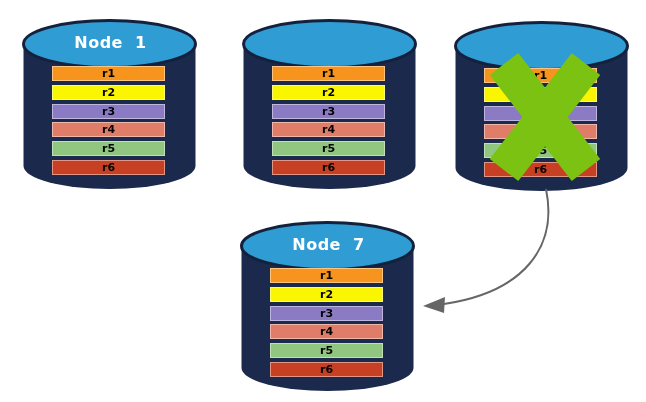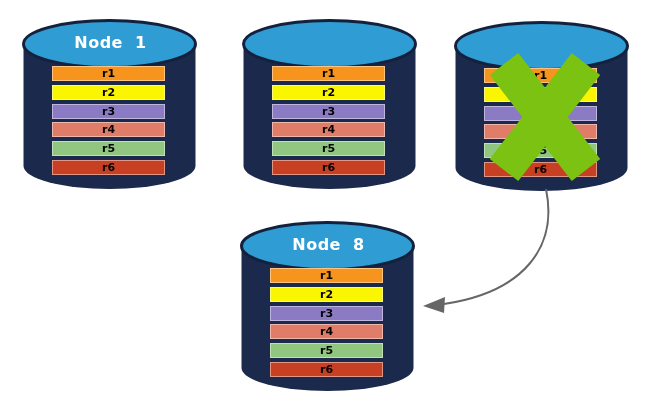--- a/index.html
+++ b/index.html
@@ -78,21 +78,21 @@
       <div class="row-bar" style="background: rgb(144, 198, 127);">r5</div>
       <div class="row-bar" style="background: rgb(199, 64, 36);">r6</div>
     </div>
   </div>
 
   <div class="node" style="left:240px;top:212px">
     <svg class="cyl" width="175" height="180" viewBox="0 0 175 180">
       <path d="M1.5 34 V156 A86 23 0 0 0 173.5 156 V34 Z" fill="#1B2A4C"></path>
       <ellipse cx="87.5" cy="34" rx="86" ry="23.5" stroke-width="3" fill="#2F9CD4" stroke="#14213C"></ellipse>
     </svg>
-    <div class="node-title">Node  8</div>
+    <div class="node-title">Node  7</div>
     <div class="rows">
       <div class="row-bar" style="background: rgb(247, 148, 30);">r1</div>
       <div class="row-bar" style="background: rgb(250, 245, 0);">r2</div>
       <div class="row-bar" style="background: rgb(138, 123, 196);">r3</div>
       <div class="row-bar" style="background: rgb(224, 125, 104);">r4</div>
       <div class="row-bar" style="background: rgb(144, 198, 127);">r5</div>
       <div class="row-bar" style="background: rgb(199, 64, 36);">r6</div>
     </div>
   </div>
 

